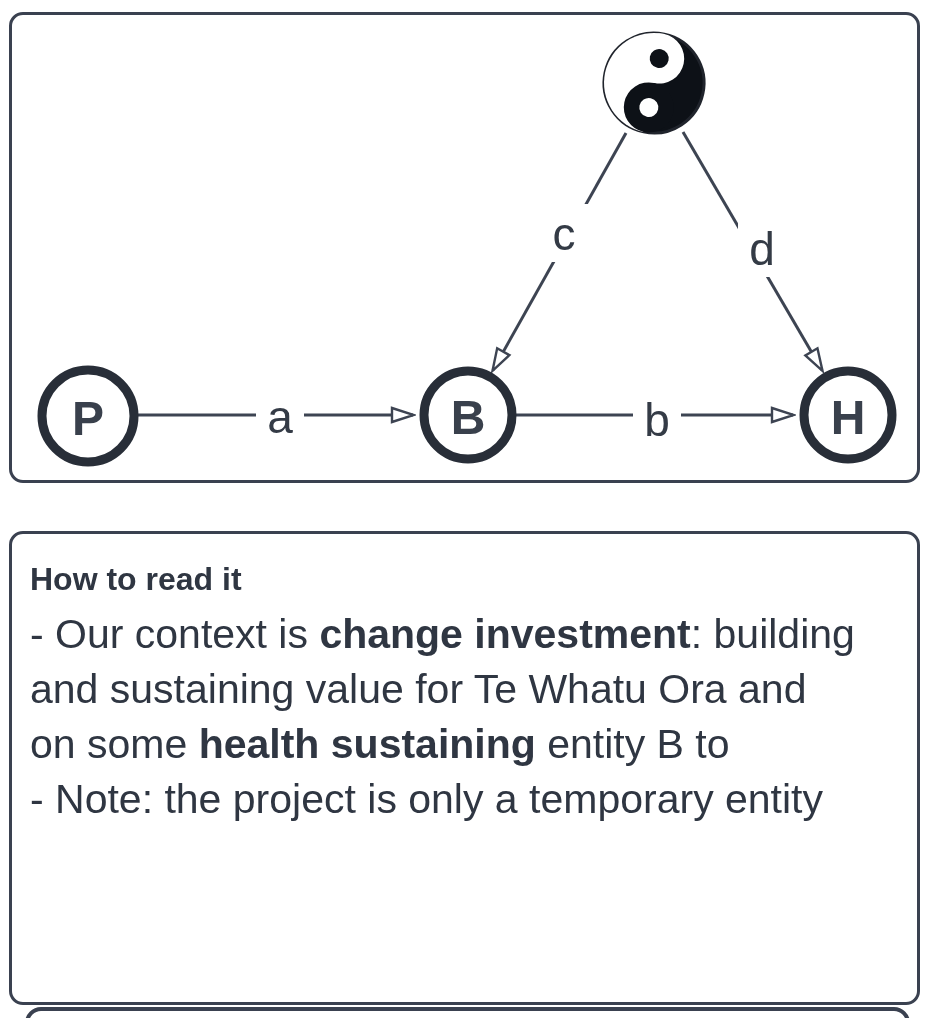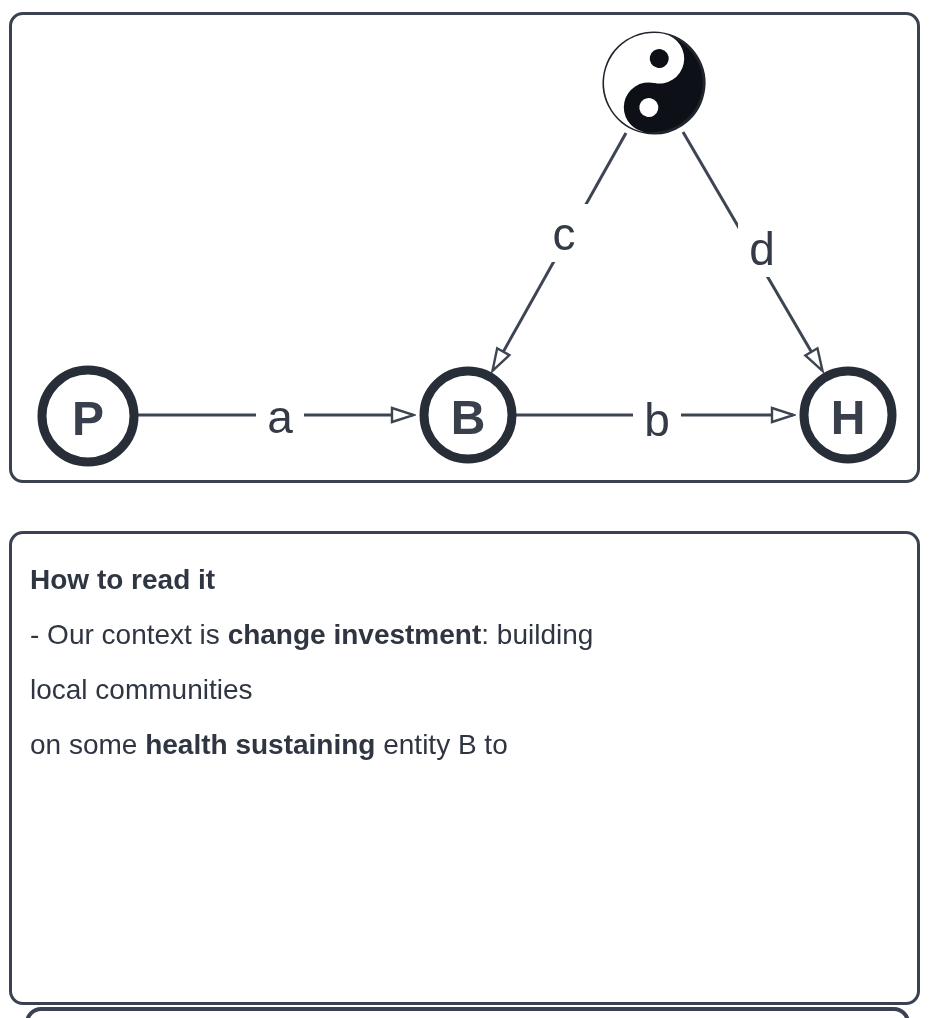--- a/index.html
+++ b/index.html
@@ -8,22 +8,22 @@
     font-family:"Liberation Sans",sans-serif;overflow:hidden;
   }
   .panel{
     position:absolute;background:#fff;border:3px solid #3a4150;
     border-radius:14px;box-sizing:border-box;
   }
   #diagram-panel{left:9px;top:12px;width:911px;height:471px;}
   #legend-panel{left:9px;top:531px;width:911px;height:474px;padding:18px 18px 0 18px;}
   #next-panel{left:25px;top:1007px;width:885px;height:40px;border-width:4px;border-radius:16px 16px 0 0;}
   #diagram-svg{position:absolute;left:0;top:0;width:100%;height:100%;}
-  .legend-line{font-size:28px;line-height:55px;color:#2f3642;white-space:nowrap;}
-  .legend-title{font-size:28px;line-height:55px;color:#2f3642;font-weight:700;white-space:nowrap;}
+  .legend-line{font-size:41px;line-height:55px;color:#2f3642;white-space:nowrap;}
+  .legend-title{font-size:32px;line-height:55px;color:#2f3642;font-weight:700;white-space:nowrap;}
   .b{font-weight:700;}
   .edge-line{stroke:#3d4452;stroke-width:3;}
   .node-circle{fill:#ffffff;stroke:#282e38;stroke-width:9;}
   .node-letter{font-size:48px;font-weight:700;fill:#39404c;text-anchor:middle;dominant-baseline:central;}
   .edge-label{font-size:46px;fill:#343b46;text-anchor:middle;dominant-baseline:central;}
   .label-bg{fill:#ffffff;}
 </style>
 </head>
 <body>
 
@@ -67,22 +67,23 @@
     <text class="node-letter" x="456" y="402">B</text>
     <text class="node-letter" x="836" y="402">H</text>
   </svg>
 </div>
 
 <div class="panel" id="legend-panel">
   <div class="legend-title">How to read it</div>
 
   <div class="legend-line"><span>- Our context is </span><span class="b">change investment</span><span>: building</span></div>
 
+  <div class="legend-line"><span>and sustaining value for Te Whatu Ora and</span></div>
 
-  <div class="legend-line"><span>local communities</span></div>
 
 
   <div class="legend-line"><span>on some </span><span class="b">health sustaining</span><span> entity B to</span></div>
 
 
+  <div class="legend-line"><span>- Note: the project is only a temporary entity</span></div>
 </div>
 
 <div class="panel" id="next-panel"></div>
 
 </body></html>

